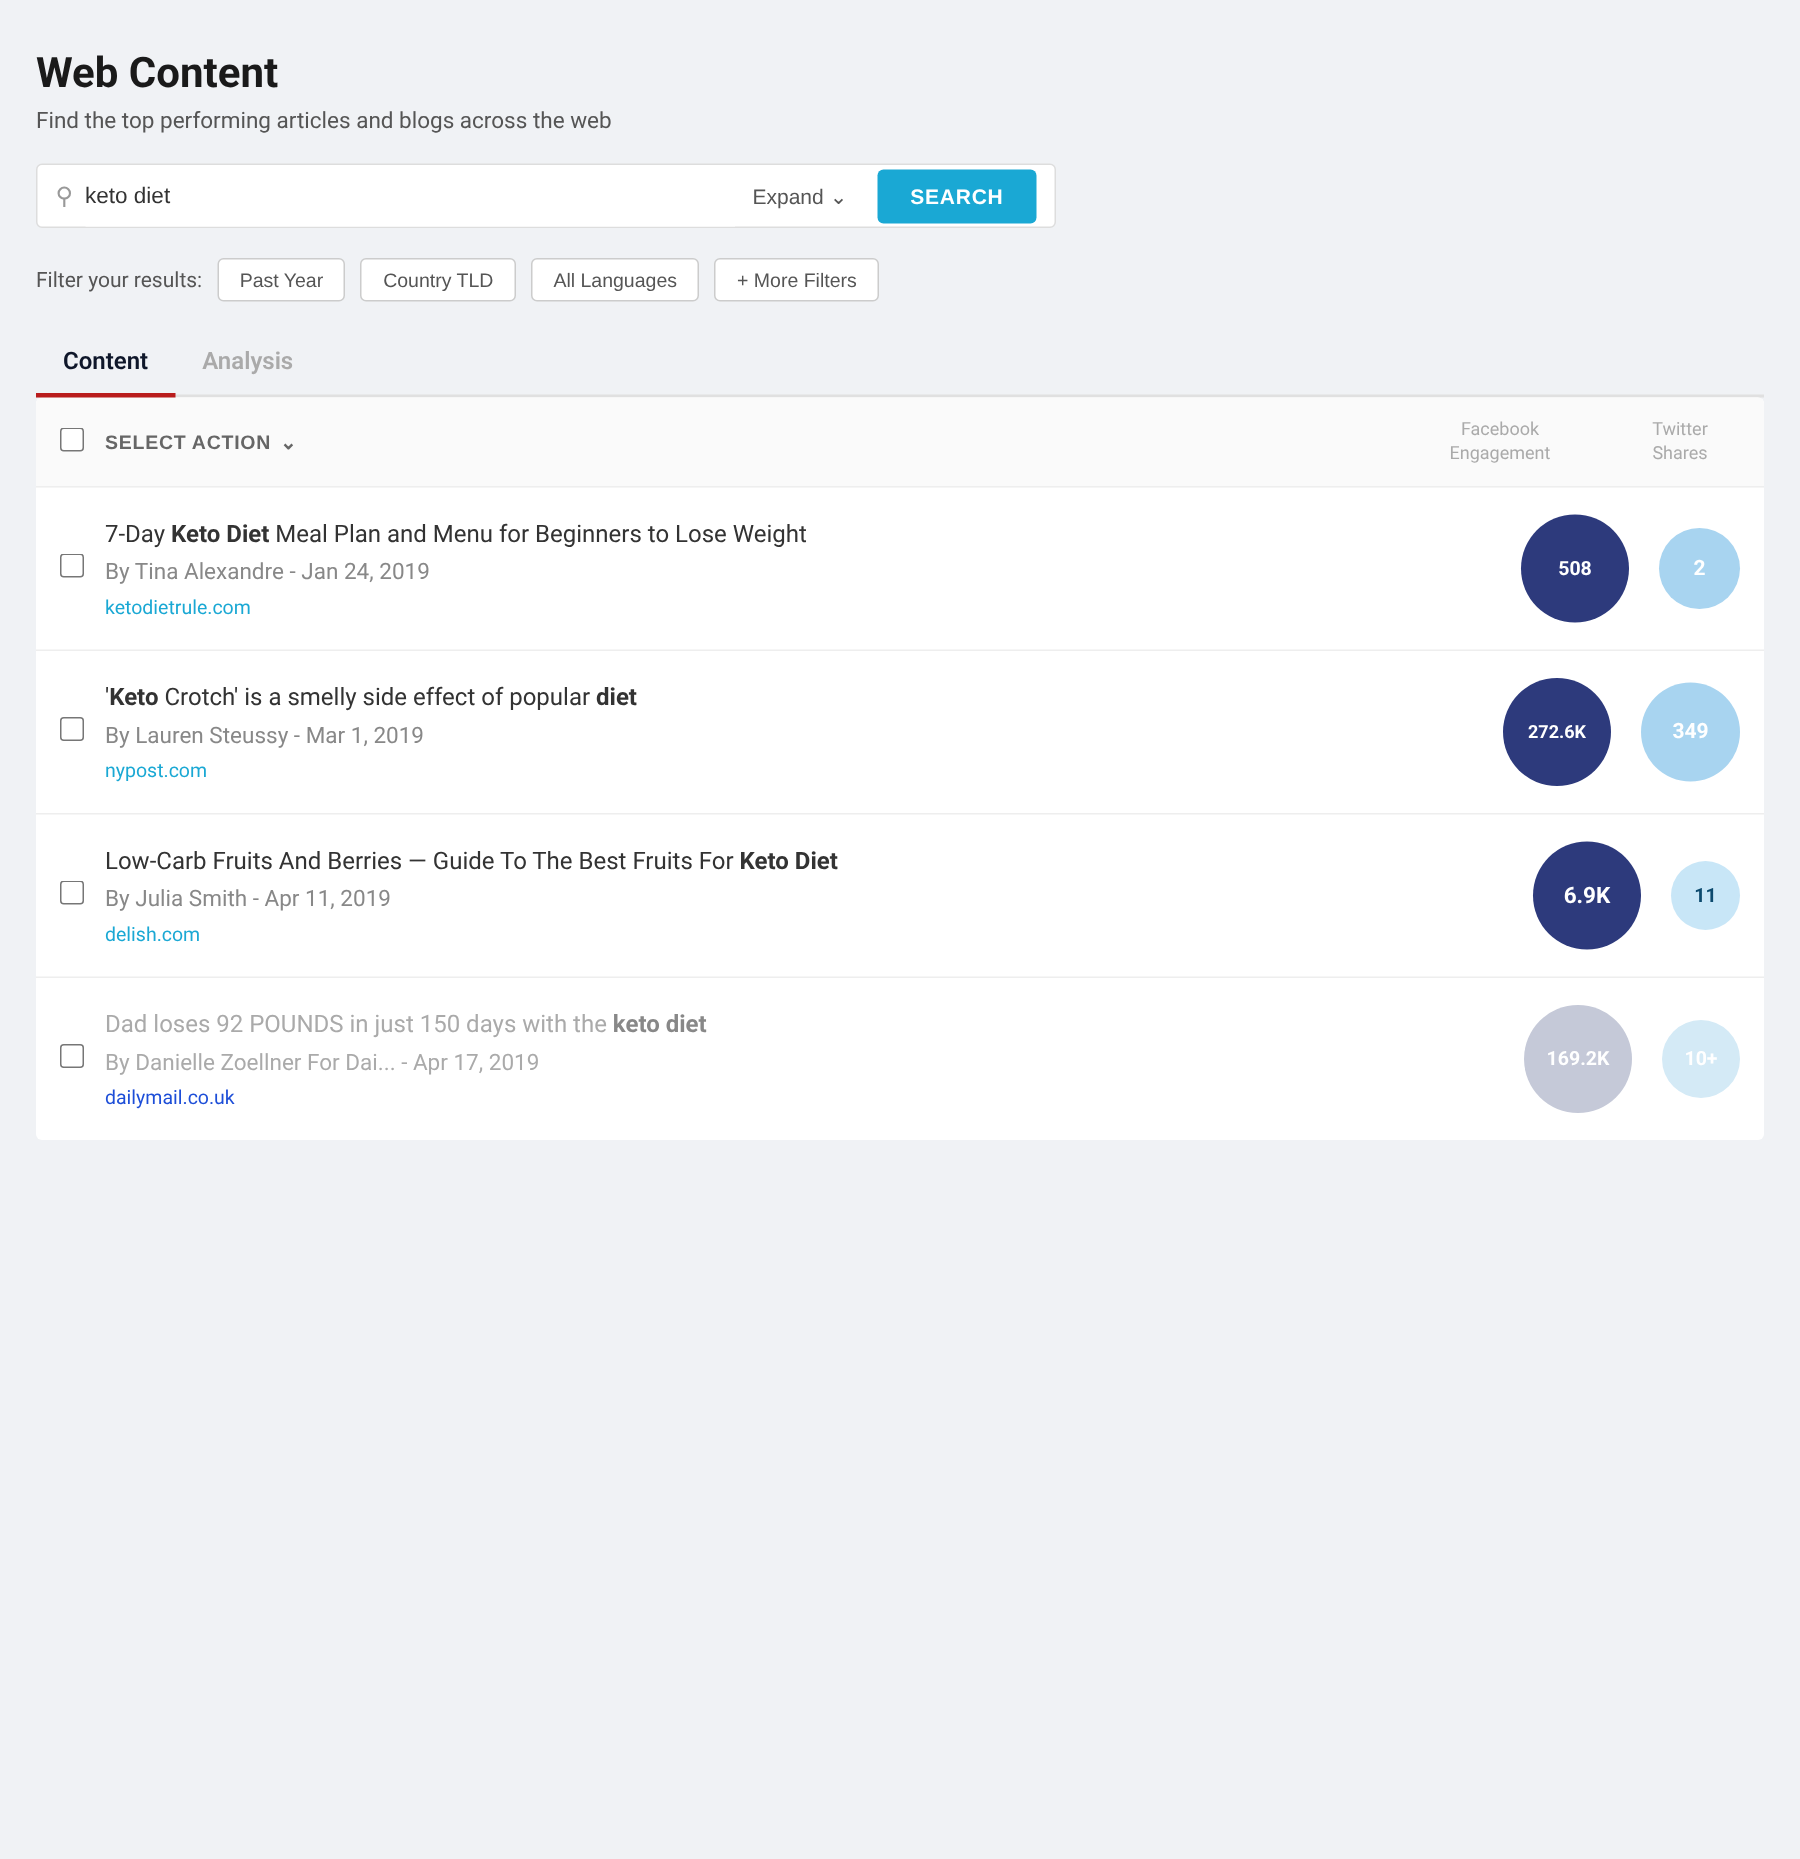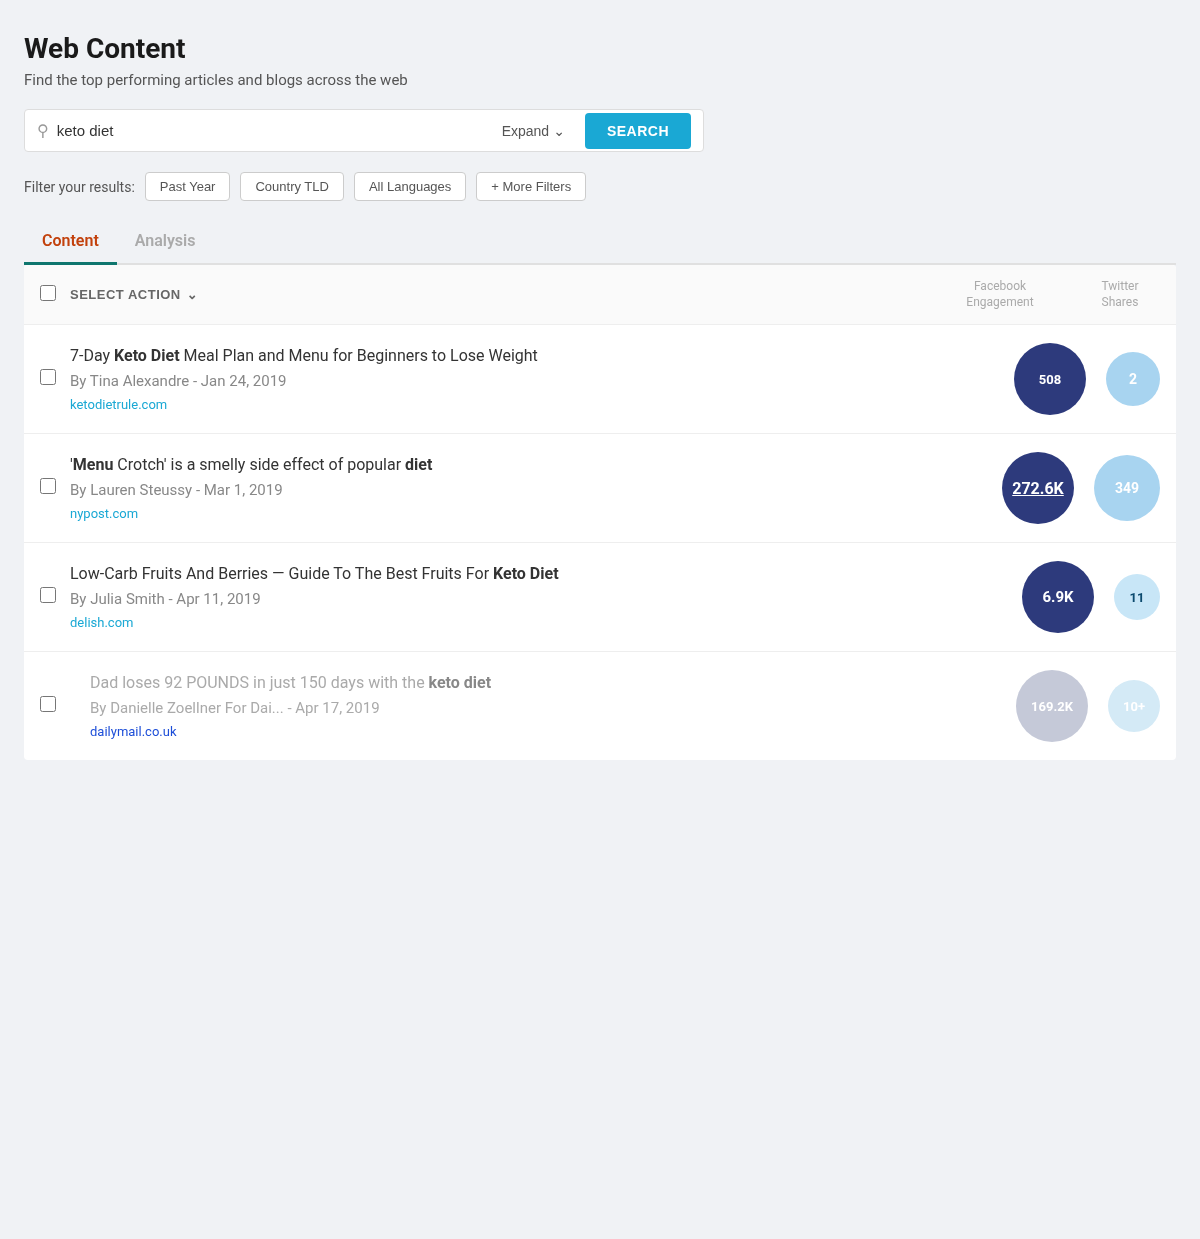--- a/index.html
+++ b/index.html
@@ -96,22 +96,22 @@
     .tab {
       padding: 10px 18px 12px;
       font-size: 16px;
       font-weight: 600;
       color: #aaa;
       cursor: pointer;
       border-bottom: 3px solid transparent;
       margin-bottom: -2px;
     }
     .tab.active {
-      color: #c2410c;
-      border-bottom: 3px solid #0f766e;
+      color: #0f172a;
+      border-bottom: 3px solid #b91c1c;
     }
     .content-table {
       background: #fff;
       border-radius: 4px;
       overflow: hidden;
       margin-top: 0;
     }
     .table-header {
       display: flex;
       align-items: center;
@@ -153,21 +153,20 @@
       line-height: 1.3;
     }
     .article-row {
       display: flex;
       align-items: center;
       padding: 18px 16px;
       border-bottom: 1px solid #eee;
     }
     .article-row:last-child {
       border-bottom: none;
-      gap: 20px;
     }
     .article-checkbox {
       margin-right: 14px;
       flex-shrink: 0;
     }
     .article-content {
       flex: 1;
     }
     .article-title {
       font-size: 16px;
@@ -277,26 +276,26 @@
       <div class="metric-circle circle-dark" style="width:72px;height:72px;font-size:13px;">508</div>
       <div class="metric-circle circle-light" style="width:54px;height:54px;font-size:14px;">2</div>
     </div>
   </div>
 
   <div class="article-row">
     <div class="article-checkbox">
       <input type="checkbox" style="">
     </div>
     <div class="article-content">
-      <div class="article-title">'<strong>Menu</strong> Crotch' is a smelly side effect of popular <strong>diet</strong></div>
+      <div class="article-title">'<strong>Keto</strong> Crotch' is a smelly side effect of popular <strong>diet</strong></div>
       <div class="article-meta">By Lauren Steussy - Mar 1, 2019</div>
       <a class="article-link" href="#">nypost.com</a>
     </div>
     <div class="metrics">
-      <div class="metric-circle circle-dark" style="width:72px;height:72px;font-size:16px;text-decoration:underline;">272.6K</div>
+      <div class="metric-circle circle-dark" style="width:72px;height:72px;font-size:12px;">272.6K</div>
       <div class="metric-circle circle-light" style="width:66px;height:66px;font-size:14px;">349</div>
     </div>
   </div>
 
   <div class="article-row">
     <div class="article-checkbox">
       <input type="checkbox" style="">
     </div>
     <div class="article-content">
       <div class="article-title">Low-Carb Fruits And Berries — Guide To The Best Fruits For <strong>Keto Diet</strong></div>

